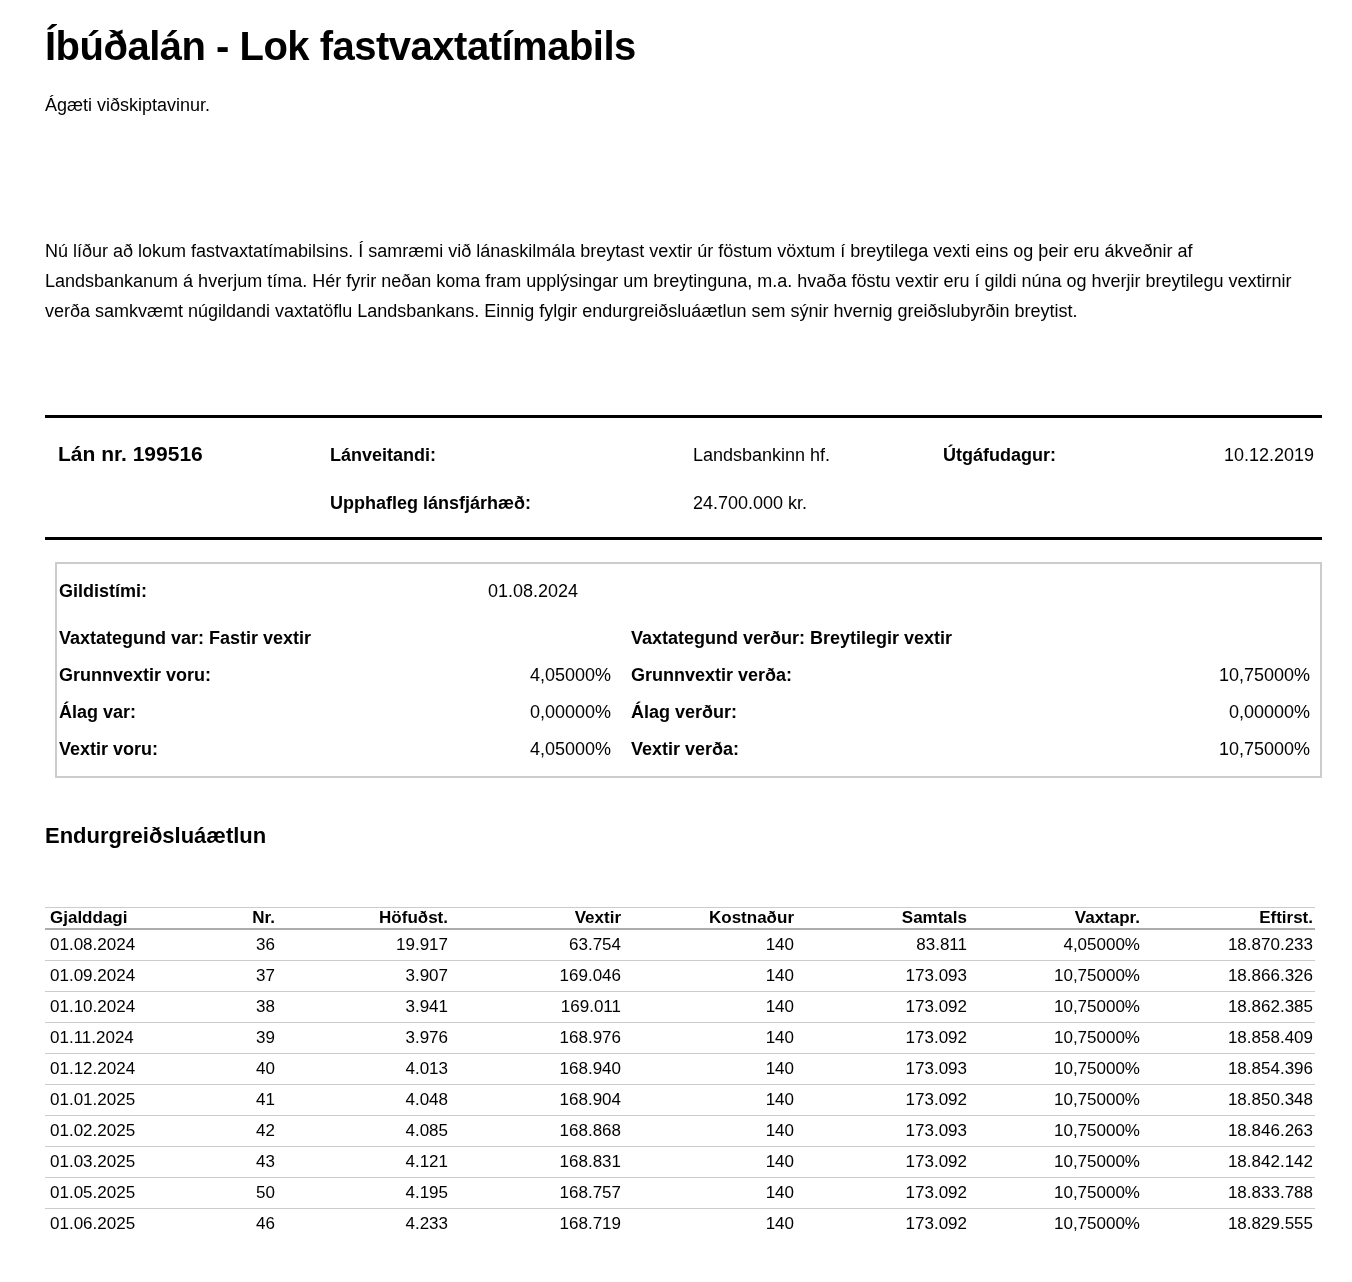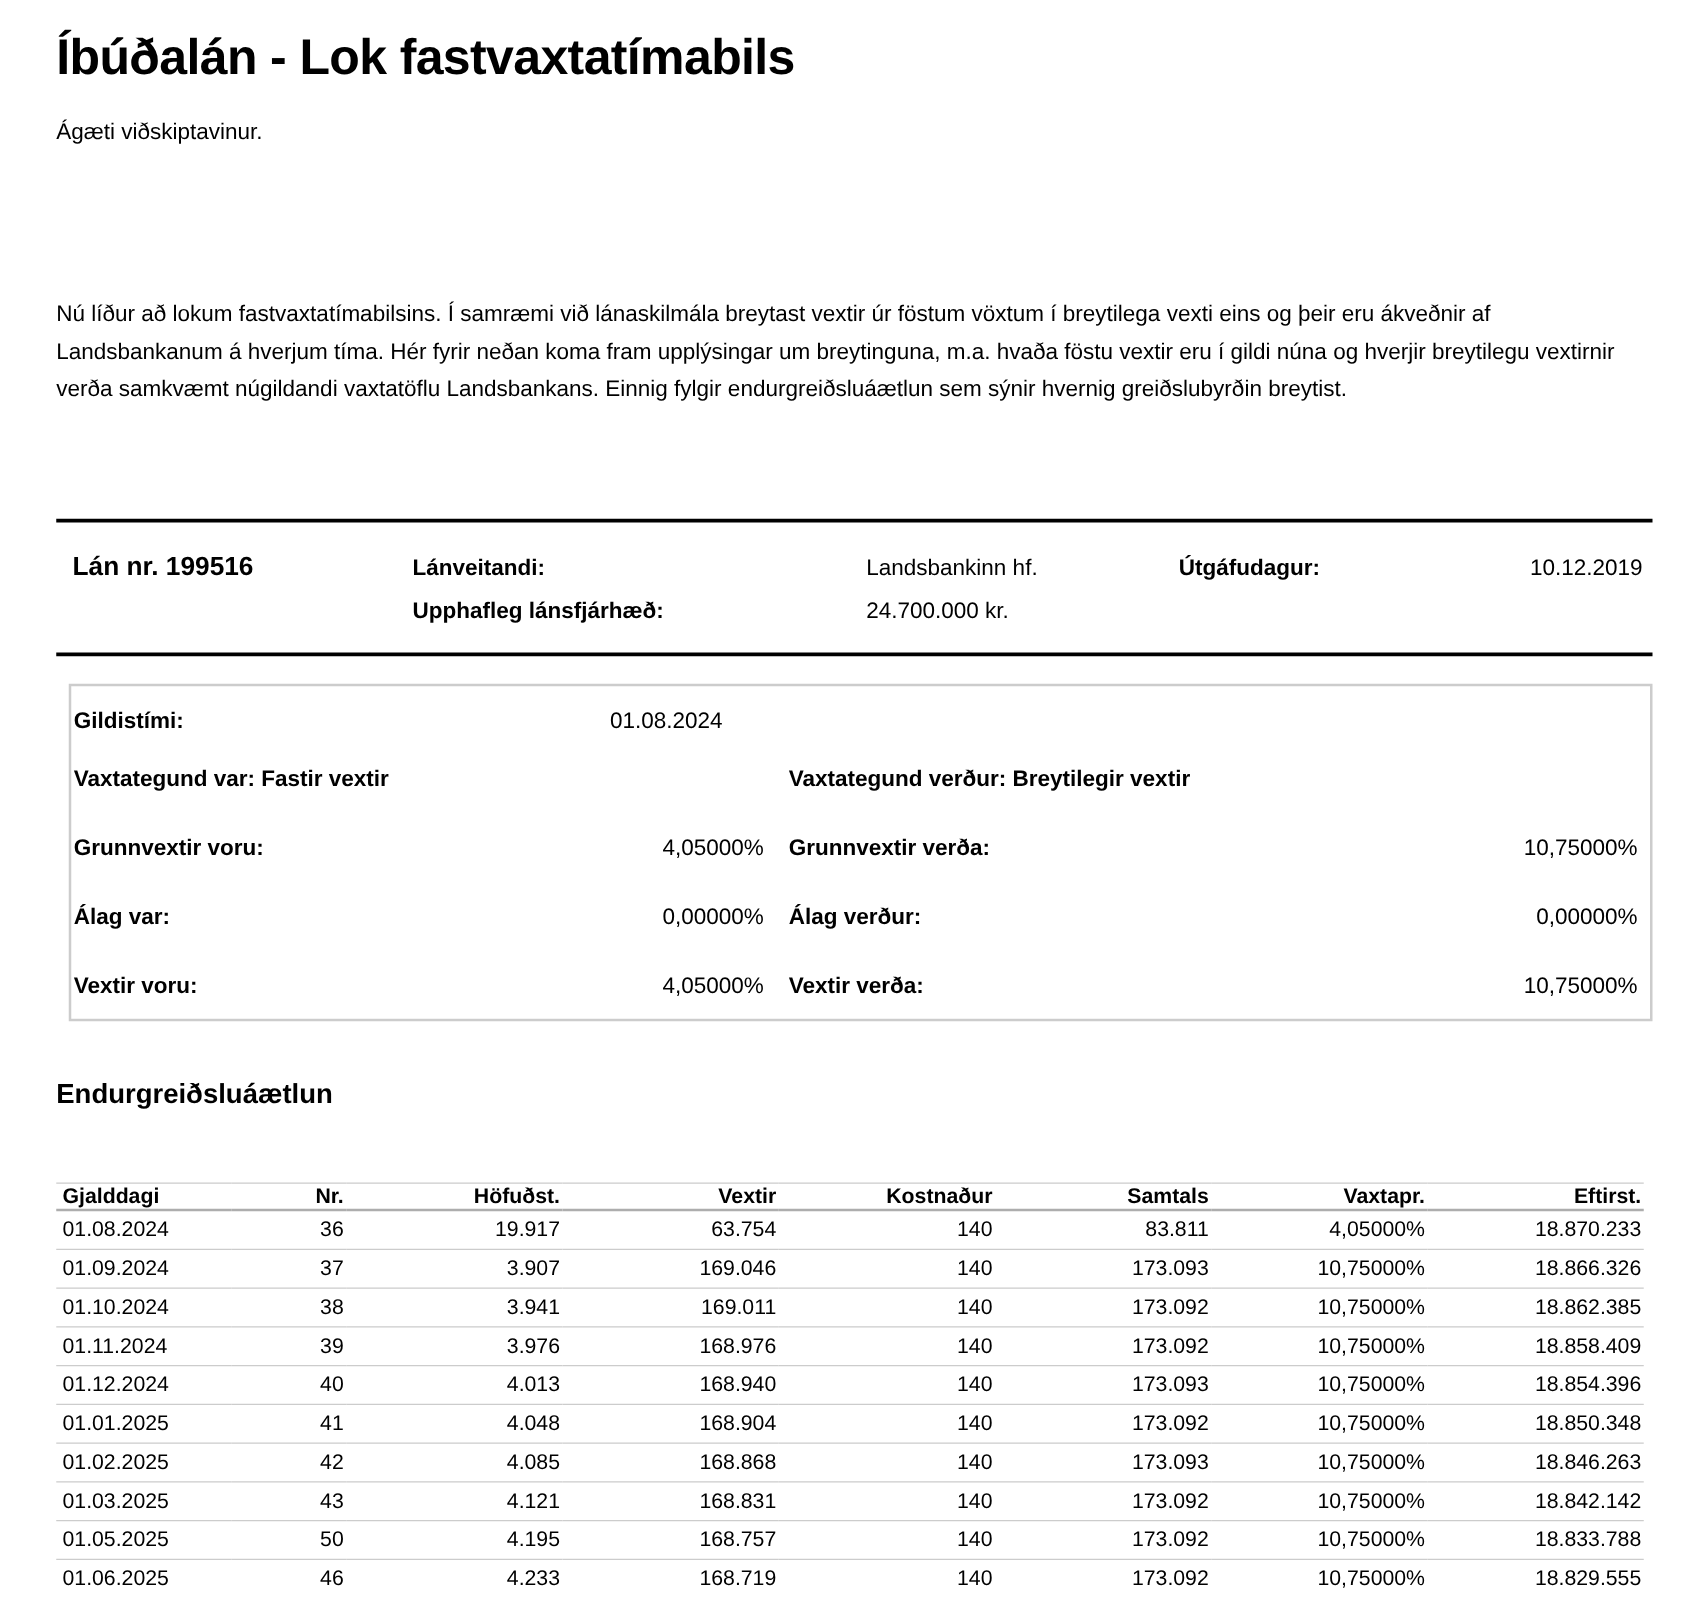--- a/index.html
+++ b/index.html
@@ -16,38 +16,38 @@
   }
   .greeting { font-size:18px; margin:26px 0 0 0; }
   .intro { font-size:18px; line-height:30px; margin:120px 0 0 0; }
 
   .rule { height:3px; background:#000; }
   .rule-top { margin-top:89px; }
 
   .loan-grid {
     display:grid;
     grid-template-columns:285px 363px 250px 230px 1fr;
-    row-gap:13px; padding:24px 0 23px 0;
+    row-gap:27px; padding:24px 0 23px 0;
     font-size:18px; align-items:baseline;
   }
   .loan-no { grid-column:1; grid-row:1 / span 2; font-size:21px; font-weight:bold; padding-left:13px; }
   .c2 { grid-column:2; } .c3 { grid-column:3; } .c4 { grid-column:4; } .c5 { grid-column:5; }
   .b { font-weight:bold; }
   .rght { text-align:right; padding-right:8px; }
 
   .ratebox {
     margin-top:22px; border:2px solid #ccc;
     padding:17px 10px 16px 2px; font-size:18px;margin-left:10px;
   }
   .rb-first { display:flex; margin-bottom:26px; }
   .rb-first .lbl1 { width:429px; }
   .rb-grid {
     display:grid;
     grid-template-columns:345px 207px 350px 1fr;
-    row-gap:34px;
+    row-gap:16px;
   }
   .span2l { grid-column:1 / 3; }
   .span2r { grid-column:3 / 5; padding-left:20px; }
   .nl { padding-left:20px; }
   .rv { text-align:right; }
 
   h2[data-name=schedule-heading] { font-size:22px; font-weight:bold; margin:45px 0 0 0; }
 
   table.sched {
     width:1270px; border-collapse:collapse; table-layout:fixed;

